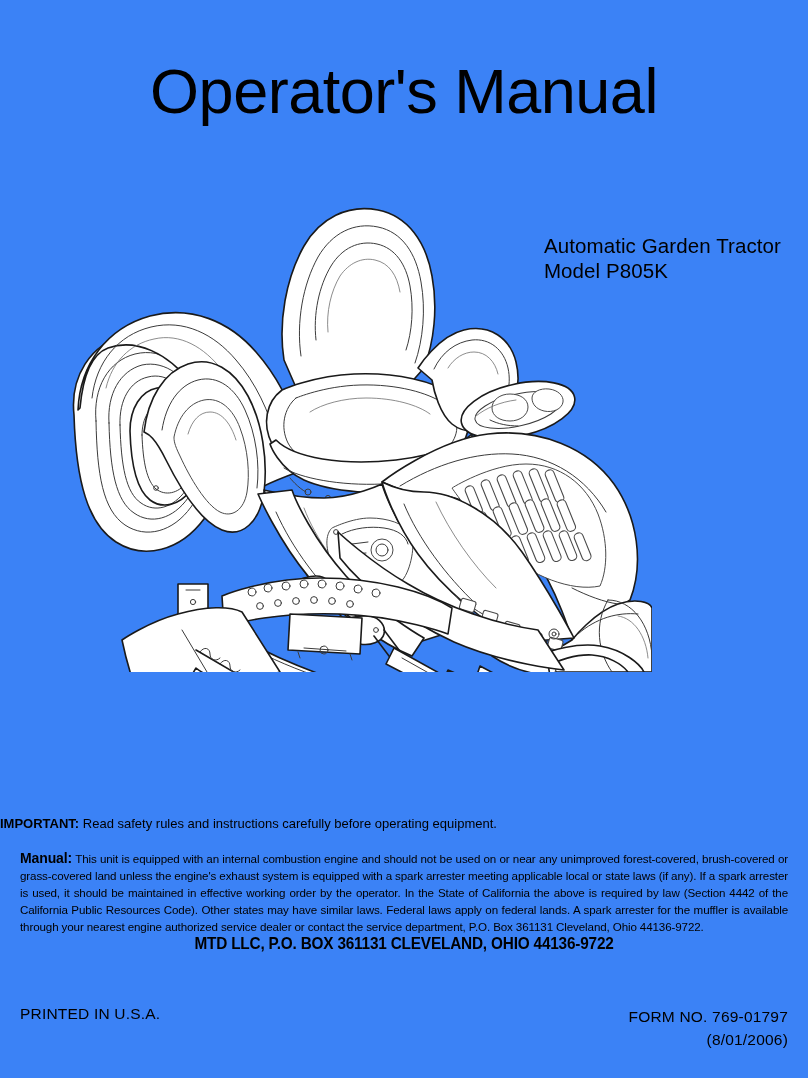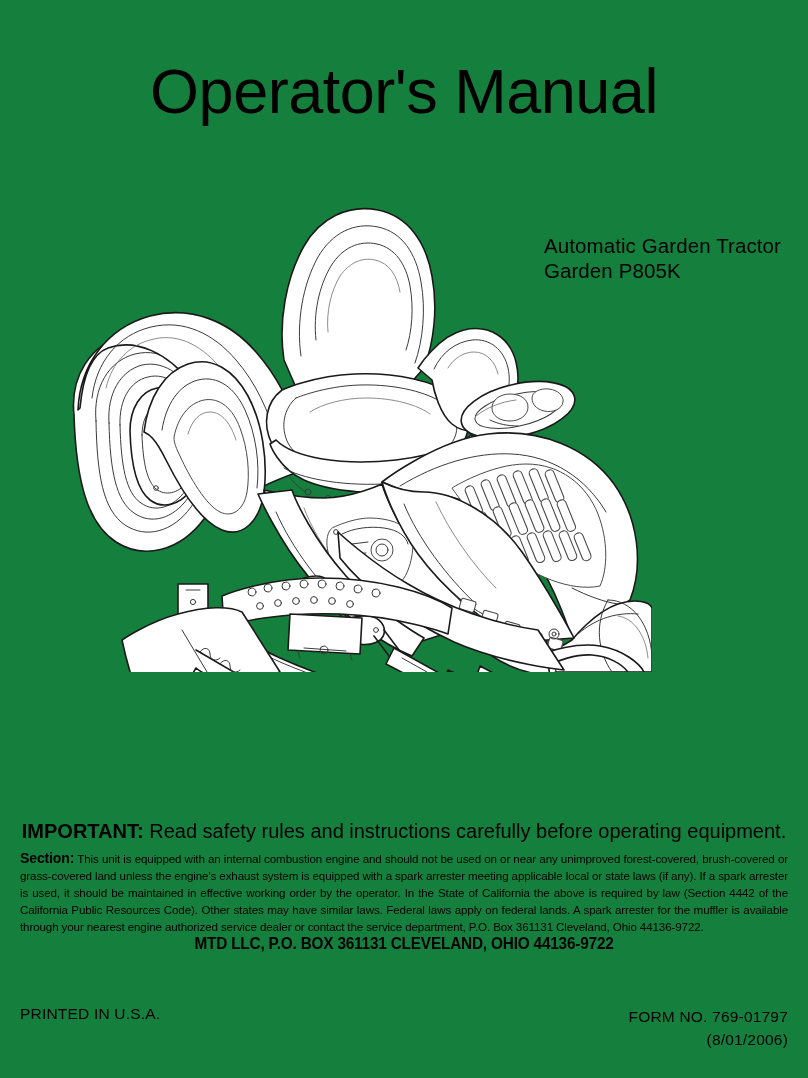--- a/index.html
+++ b/index.html
@@ -15,21 +15,21 @@
     font-family: "Liberation Sans", sans-serif;
     color: #000000;
     overflow: hidden;
   }
 
   .page {
     position: absolute;
     inset: 0;
     width: 808px;
     height: 1078px;
-    background: #15803d;
+    background: #3b82f6;
   }
 
   
   #manual-title {
     position: absolute;
     top: 16px;
     left: 0;
     width: 808px;
     text-align: center;
     font-size: 63px;
@@ -61,22 +61,21 @@
     height: 500px;
   }
   #tractor-illustration svg { display: block; width: 600px; height: 500px; }
 
   
   #important-line {
     position: absolute;
     top: 800px;
     left: 0;
     width: 808px;
-    text-align: center;
-    font-size: 20px;
+    font-size: 13px;
     line-height: 22px;
     white-space: nowrap;
   }
   #important-line .lbl { font-weight: 700; }
 
   
   #warning-paragraph {
     position: absolute;
     top: 838px;
     left: 20px;
@@ -144,21 +143,21 @@
 </style>
 </head>
 <body>
 
 <div class="page">
 
   <h1 id="manual-title">Operator's Manual</h1>
 
   <div id="model-block">
     <div>Automatic Garden Tractor</div>
-    <div>Garden P805K</div>
+    <div>Model P805K</div>
   </div>
 
   <div id="tractor-illustration">
     <svg viewBox="0 0 600 500" xmlns="http://www.w3.org/2000/svg" aria-hidden="true">
 
       <g>
         <path class="fillw" d="M22 243 C18 205 38 172 74 163 C112 154 150 175 166 214 C184 258 178 312 152 347 C128 379 92 388 64 370 C36 352 24 310 22 243 Z"></path>
         <path class="ln-t" d="M44 249 C41 216 56 189 83 182 C111 175 139 194 151 227 C164 263 159 307 139 335 C121 360 94 367 73 353 C51 338 45 303 44 249 Z"></path>
         <path class="ln-t" d="M57 251 C55 222 68 199 90 193 C113 188 136 205 146 233 C157 264 153 302 136 326 C121 347 99 353 82 341 C64 329 58 298 57 251 Z"></path>
         <path class="ln-t" d="M68 253 C67 228 78 209 96 205 C115 200 134 215 142 239 C151 265 148 298 134 318 C121 336 103 341 89 331 C74 321 69 294 68 253 Z"></path>
@@ -443,21 +442,21 @@
 
     </svg>
   </div>
 
   <p id="important-line">
     <span class="lbl">IMPORTANT:</span>
     <span>Read safety rules and instructions carefully before operating equipment.</span>
   </p>
 
   <p id="warning-paragraph">
-    <span class="wlbl">Section:</span>
+    <span class="wlbl">Manual:</span>
     <span>This unit is equipped with an internal combustion engine and should not be used on or near any unimproved forest-covered, brush-covered or grass-covered land unless the engine's exhaust system is equipped with a spark arrester meeting applicable local or state laws (if any). If a spark arrester is used, it should be maintained in effective working order by the operator. In the State of California the above is required by law (Section 4442 of the California Public Resources Code). Other states may have similar laws. Federal laws apply on federal lands. A spark arrester for the muffler is available through your nearest engine authorized service dealer or contact the service department, P.O. Box 361131 Cleveland, Ohio 44136-9722.</span>
   </p>
 
   <div id="company-line">MTD LLC, P.O. BOX 361131 CLEVELAND, OHIO 44136-9722</div>
 
   <div id="footer">
     <div id="printed-in">PRINTED IN U.S.A.</div>
     <div id="form-block">
       <div>FORM NO. 769-01797</div>
       <div>(8/01/2006)</div>

